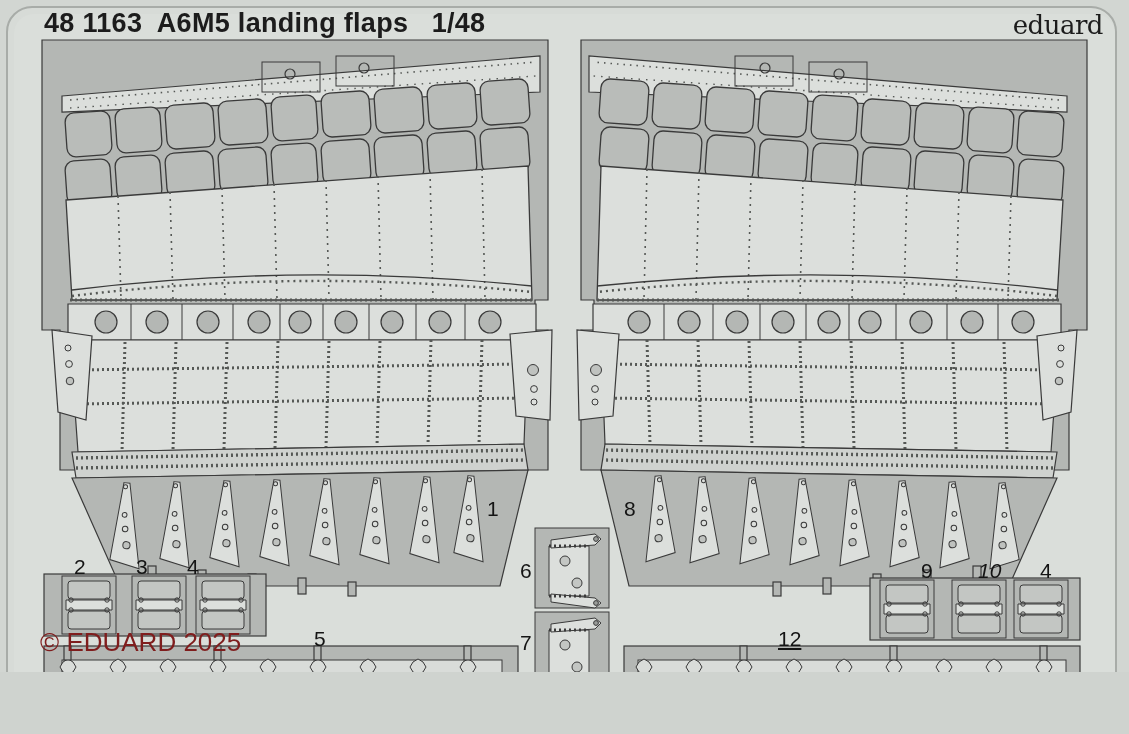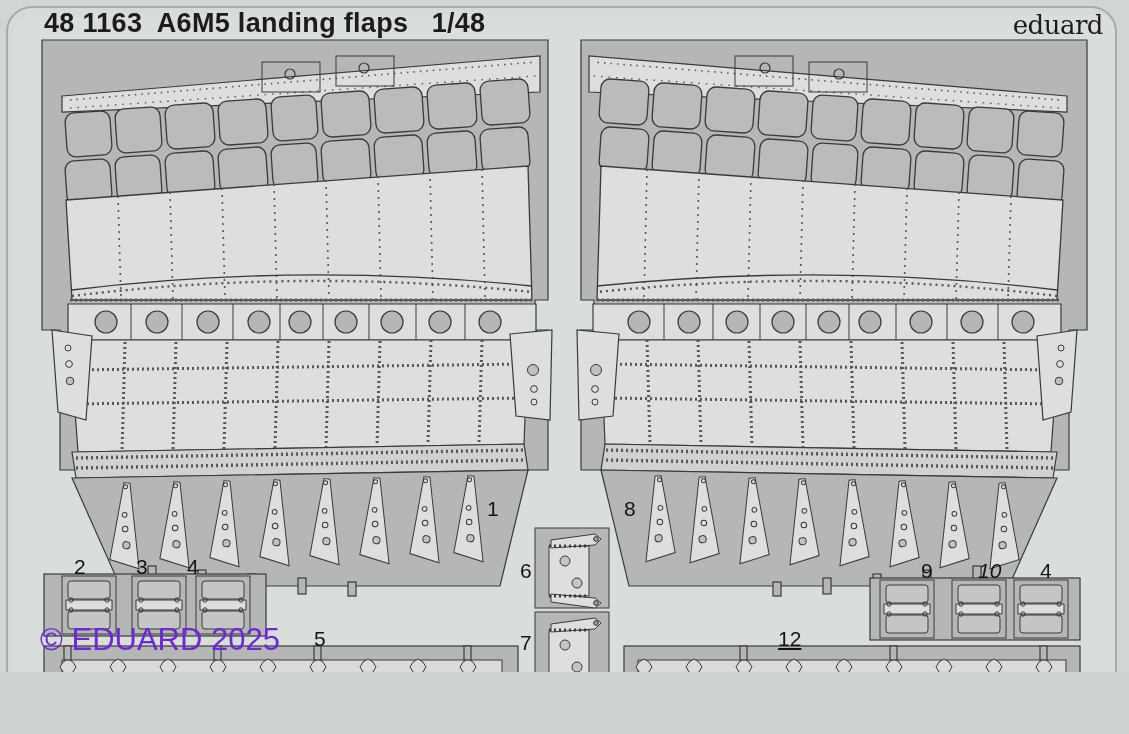--- a/index.html
+++ b/index.html
@@ -36,21 +36,21 @@
     letter-spacing:.3px;white-space:pre;
   }
   #brand{
     position:absolute;right:26px;top:10px;
     font-family:"DejaVu Serif",serif;
     font-size:26px;font-weight:normal;color:#1c1c1c;
     letter-spacing:-.5px;
   }
   #copyright{
     position:absolute;left:40px;bottom:14px;
-    font-size:31px;color:#6d28d9;white-space:pre;text-align:center;
+    font-size:26px;color:#7f1d1d;white-space:pre;text-align:center;
   }
   #made-in{
     position:absolute;right:30px;bottom:14px;
     font-size:23px;color:#1c1c1c;
   }
 
   
   .pn{
     position:absolute;font-size:21px;color:#141414;
     line-height:1;

